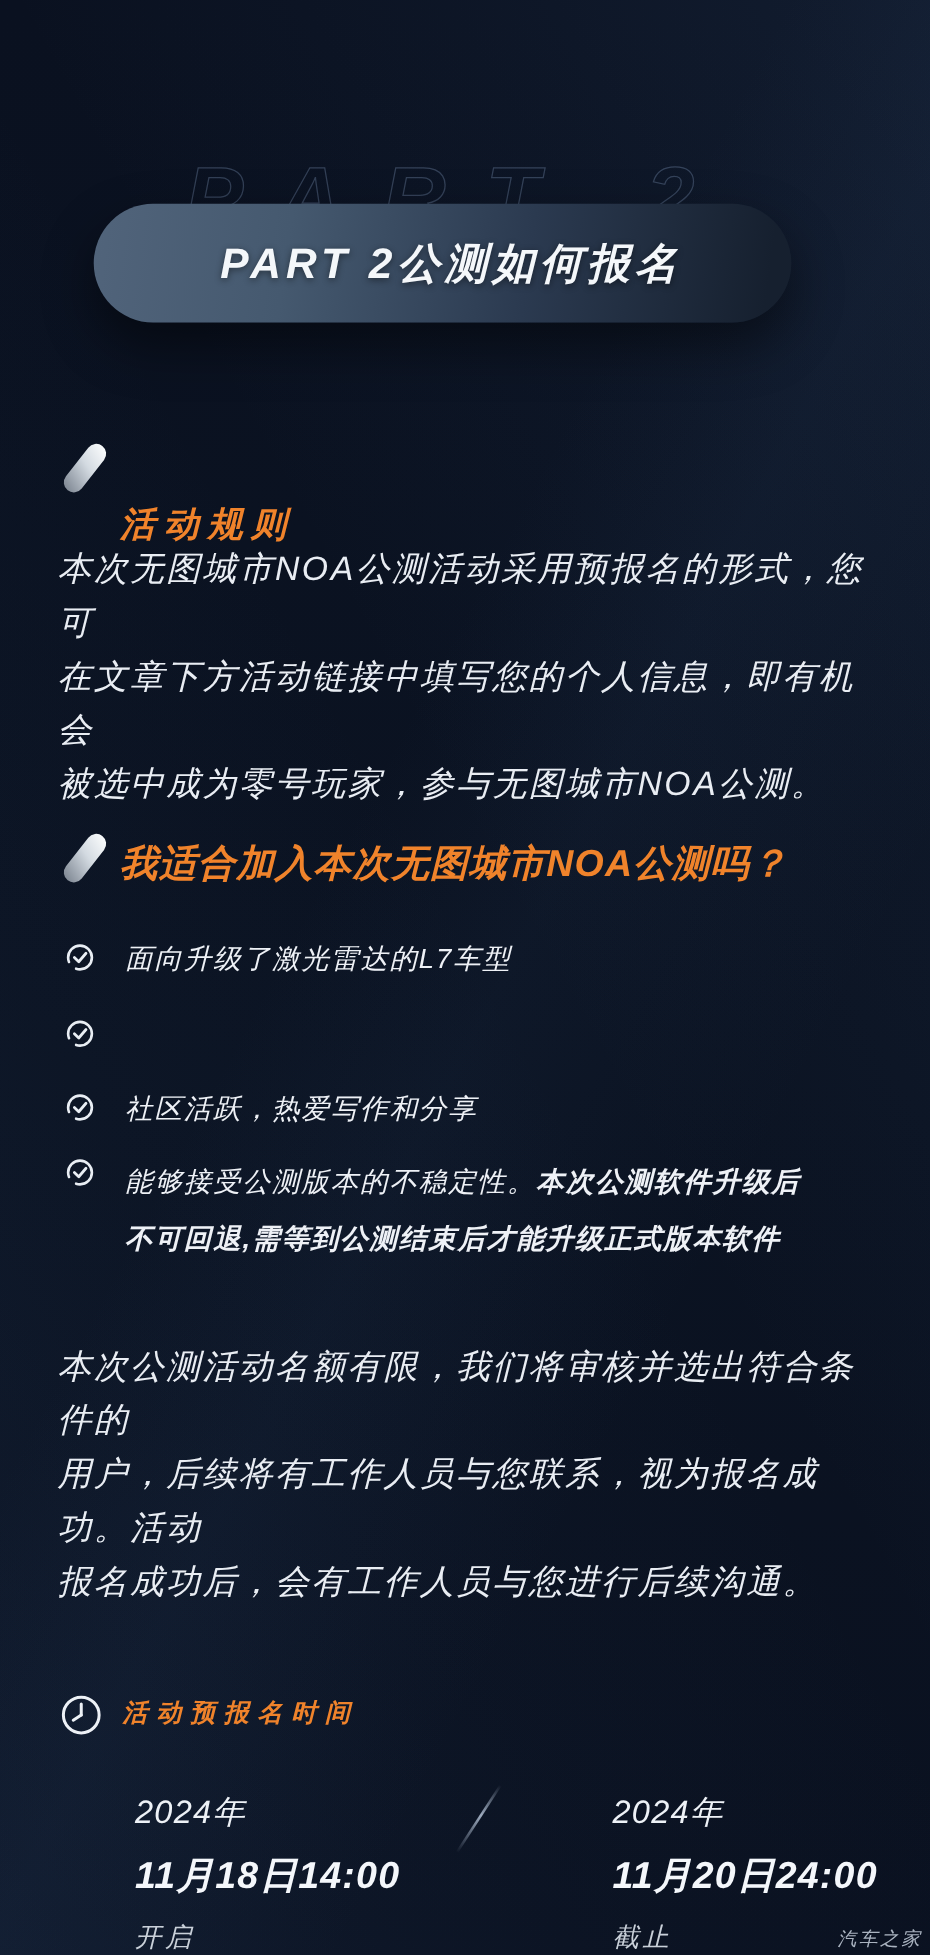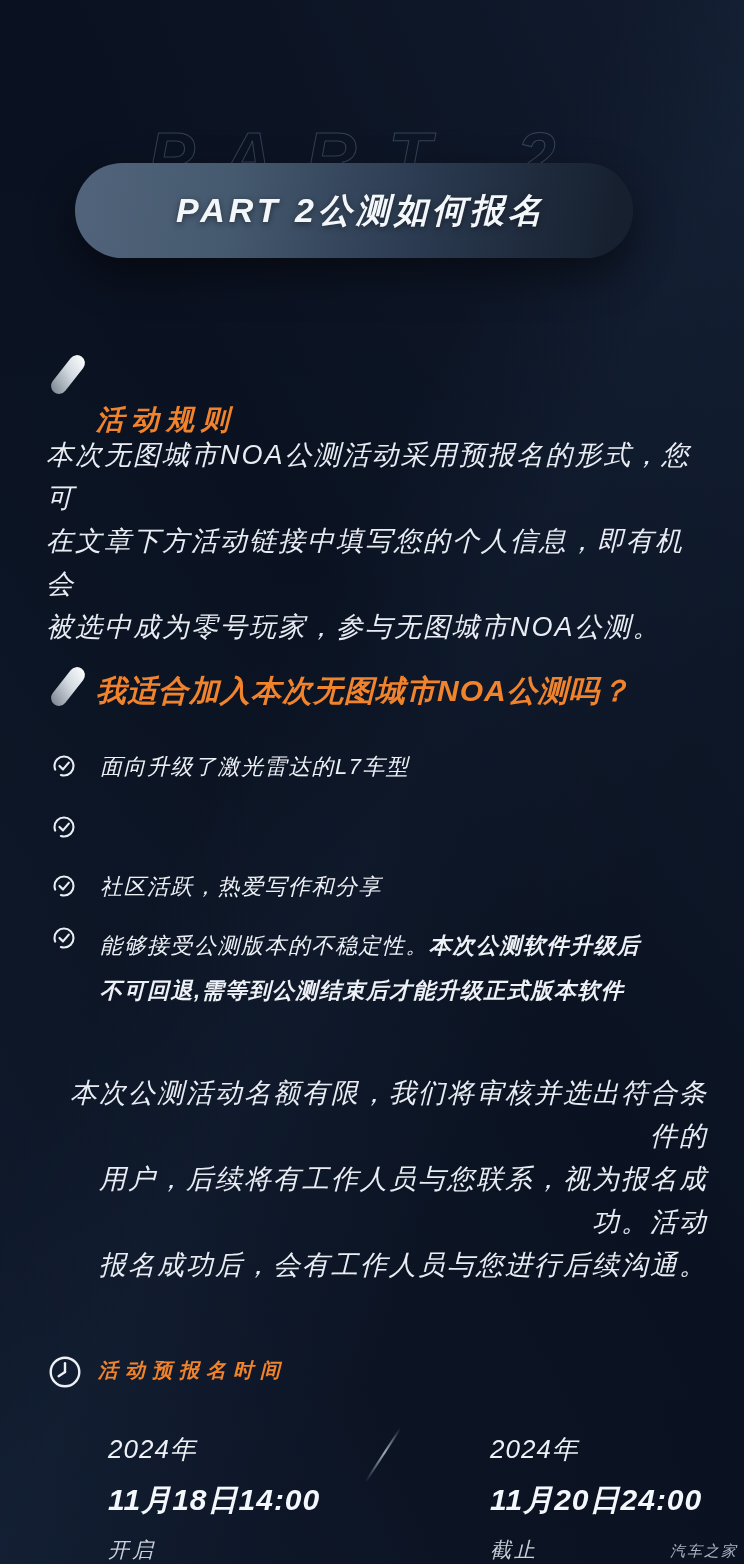--- a/index.html
+++ b/index.html
@@ -50,21 +50,21 @@
   }
   .t1{left:96px;top:361px;font-size:28px;letter-spacing:7px;margin-top:40px;}
   .t2{left:96px;top:671px;font-size:30px;letter-spacing:1px;}
   .t3{left:98px;top:1357px;font-size:20px;letter-spacing:7px;}
   .para{
     position:absolute;left:46px;width:662px;
     font-size:27px;line-height:43px;letter-spacing:2px;font-weight:500;
     color:#E9EDF3;white-space:pre-line;
   }
   .para.p1{top:434px;}
-  .para.p2{top:1072px;text-align:right;}
+  .para.p2{top:1072px;}
   
   .check-item{position:absolute;left:52px;display:flex;align-items:flex-start;}
   .check-item .ic{flex:0 0 24px;width:24px;height:24px;margin-top:3px;}
   .check-text{
     margin-left:24px;font-size:22px;line-height:32px;letter-spacing:1.5px;
     font-weight:500;color:#EEF1F6;white-space:pre-line;
   }
   .ci1{top:751px;} .ci2{top:812px;} .ci3{top:871px;}
   .ci4{top:923px;}
   .ci4 .check-text{line-height:45px;width:612px;}

